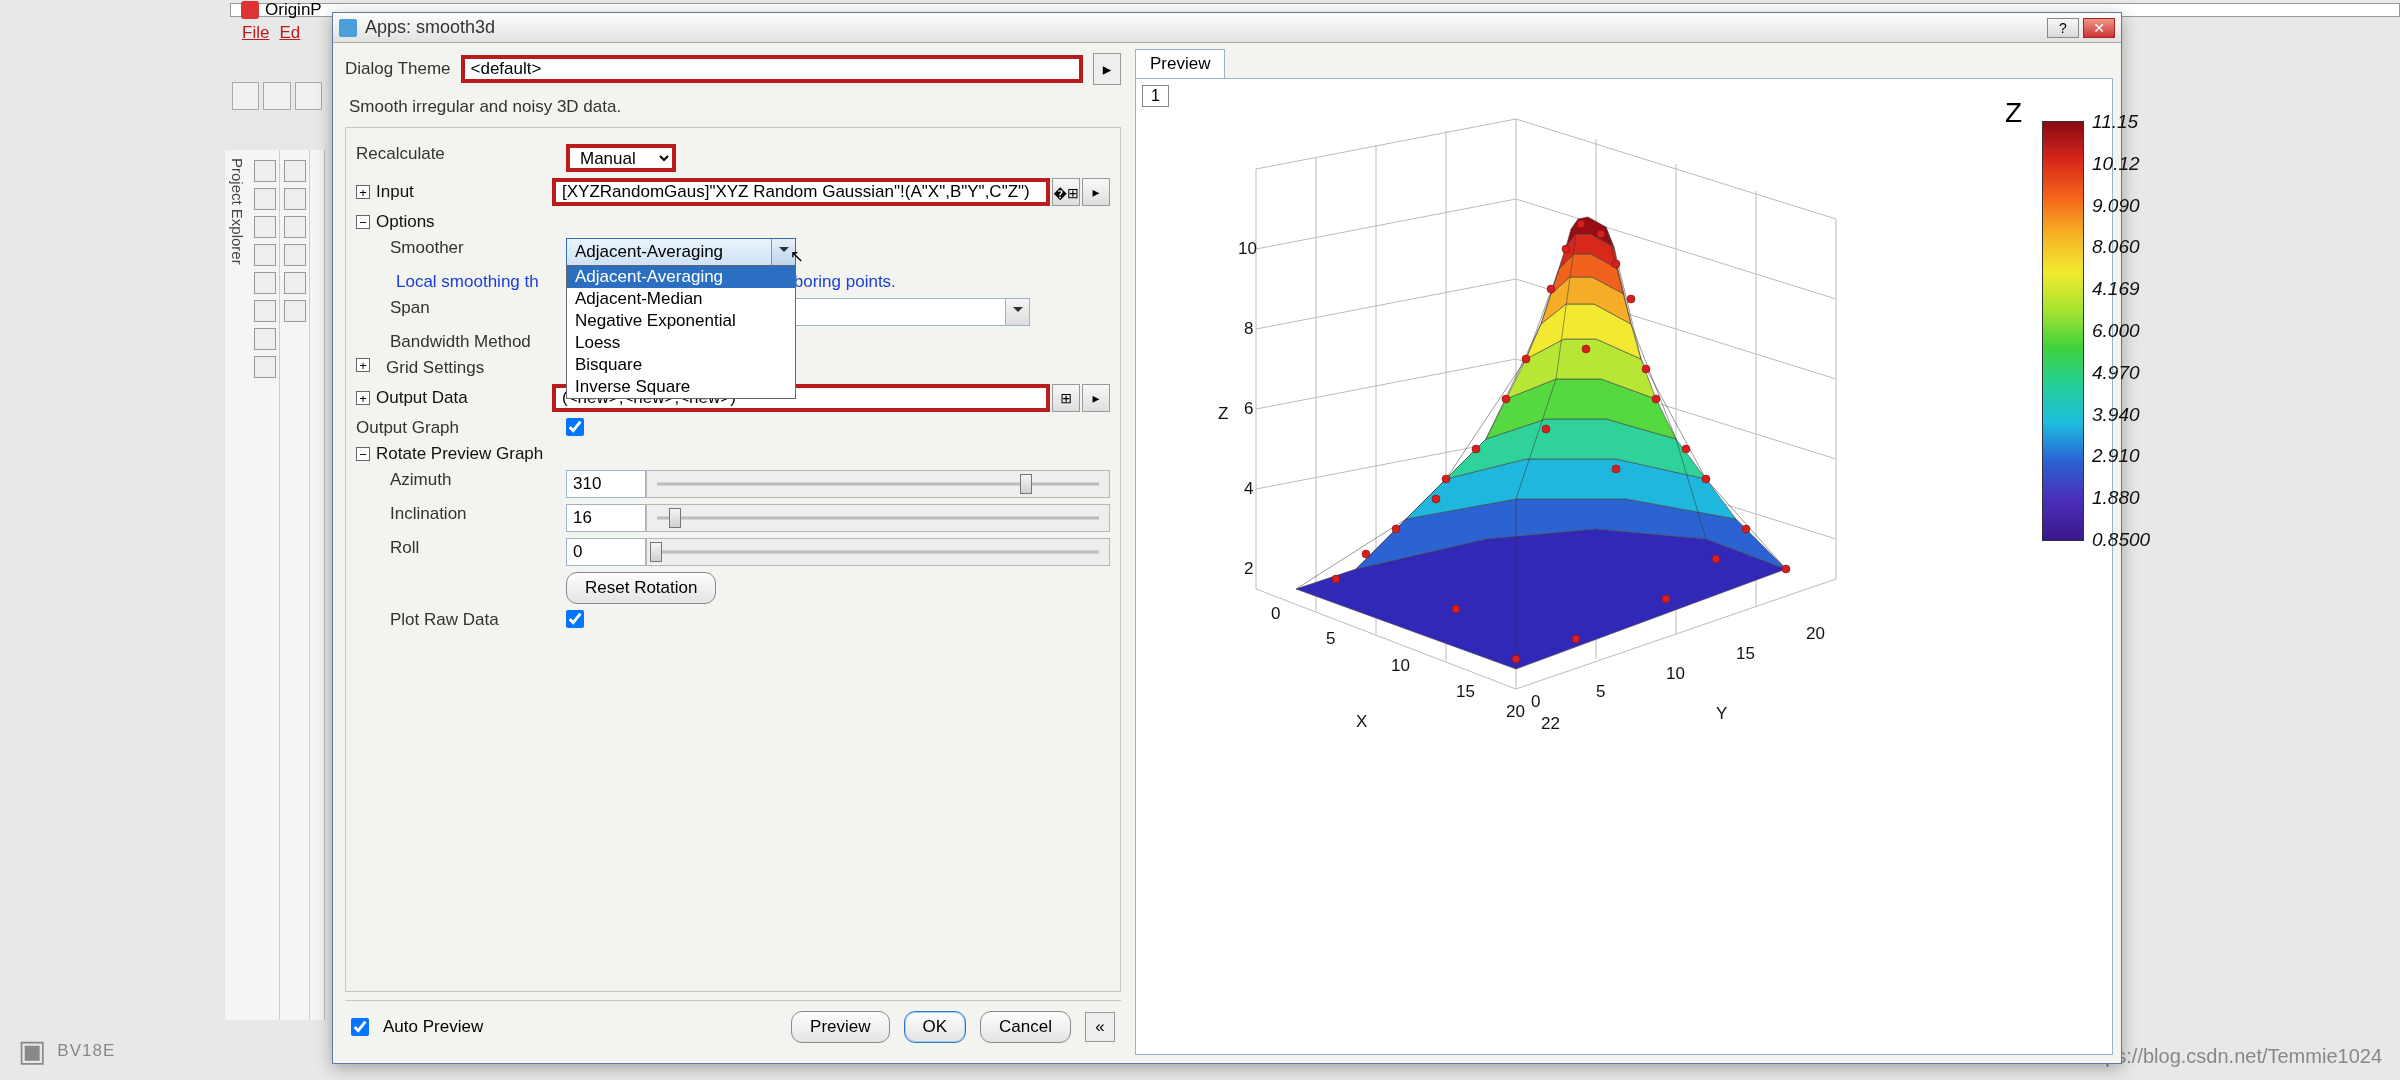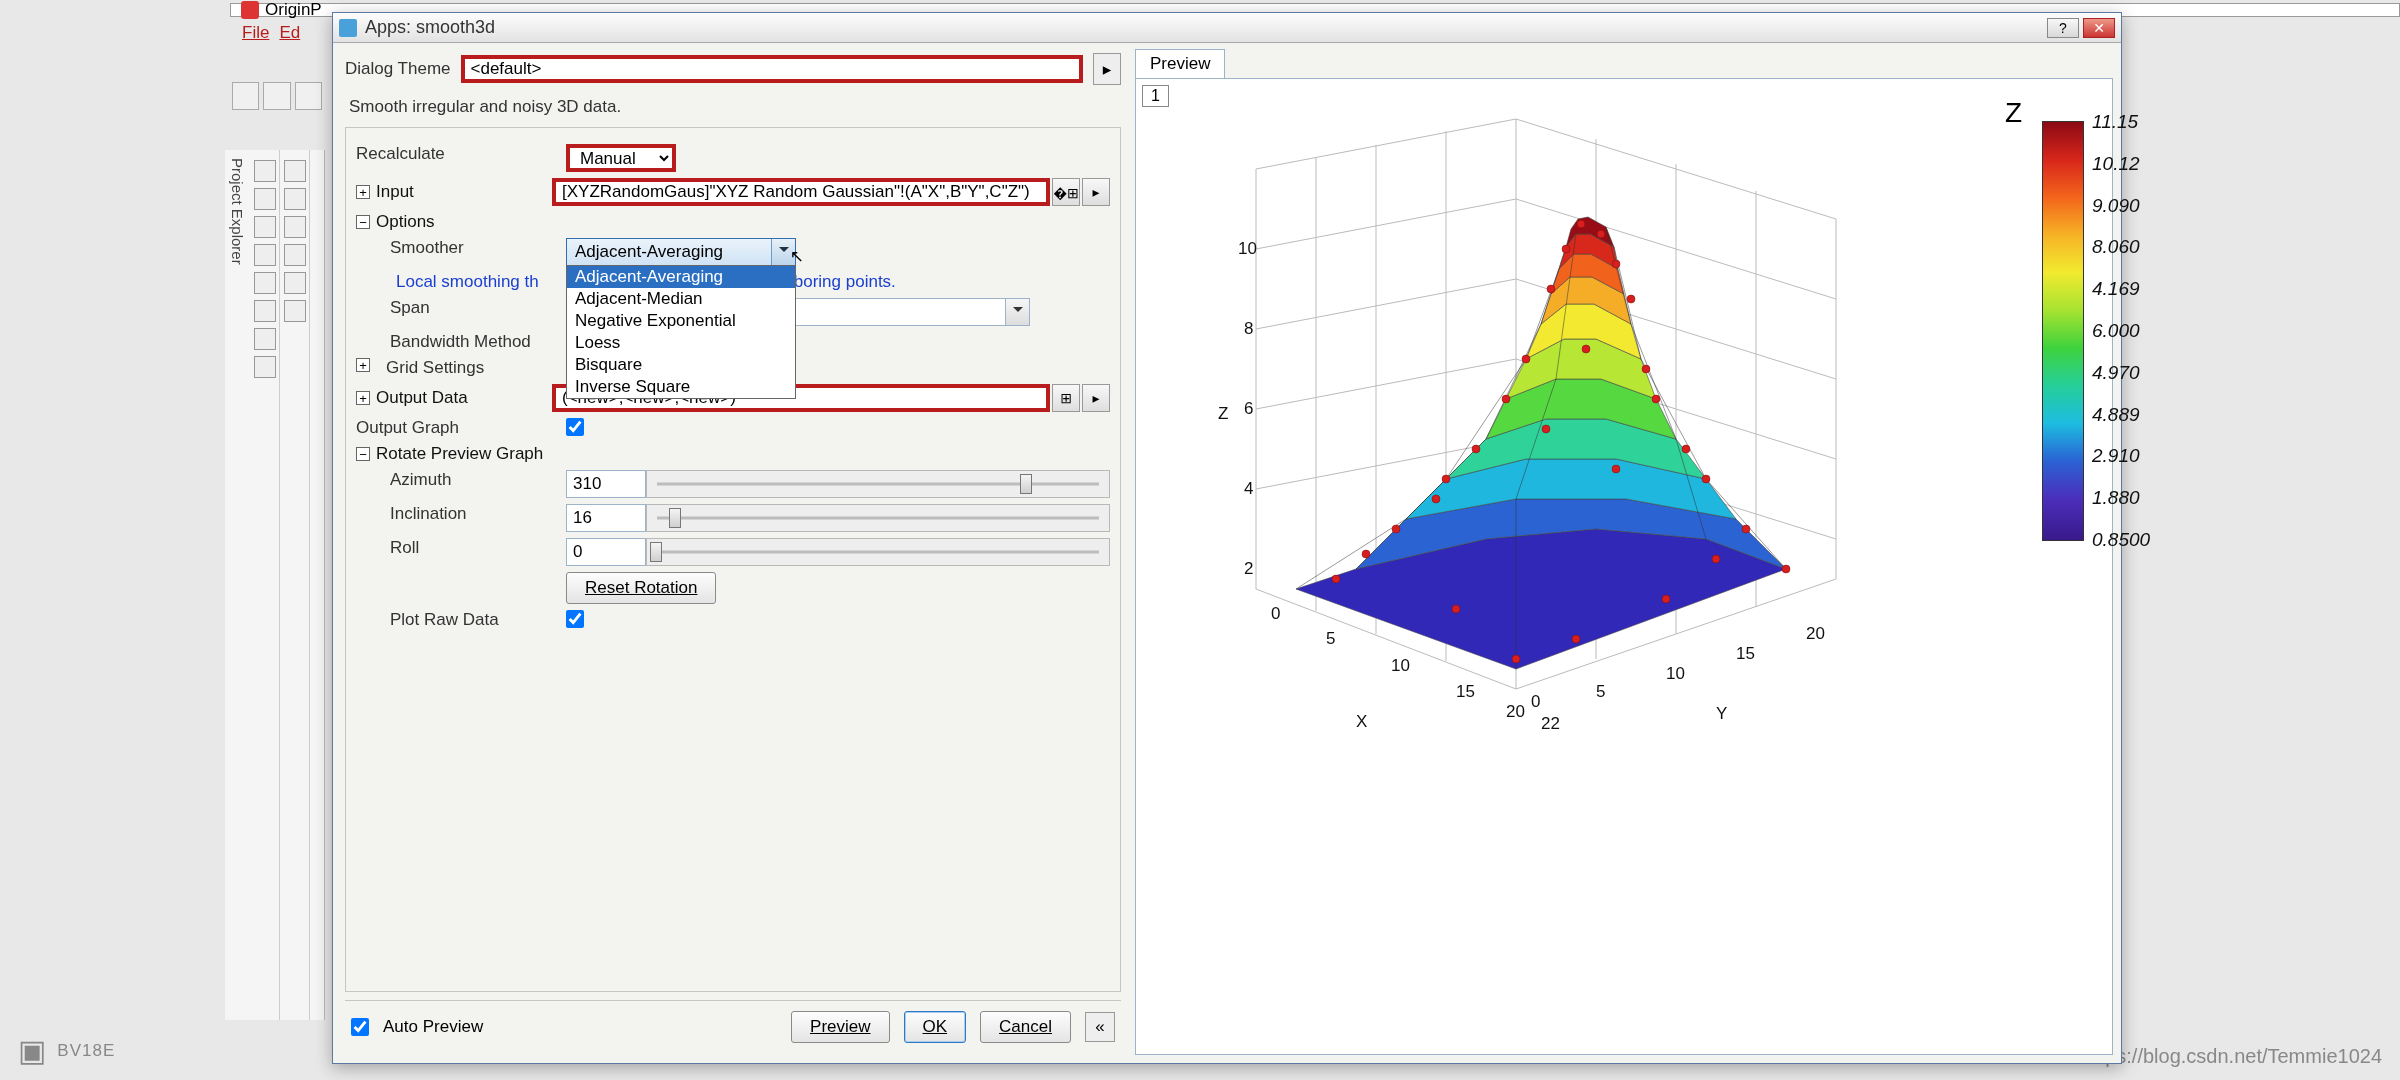--- a/index.html
+++ b/index.html
@@ -72,21 +72,21 @@
 .span-wrap .dd::after{content:"";border:5px solid transparent;border-top-color:#333;}
 
 .chk{width:18px;height:18px;}
 
 .slider-row{display:flex;align-items:center;gap:0;}
 .slider-row .num{width:80px;height:28px;border:1px solid #9cb3c9;background:#fff;padding:0 6px;}
 .slider{flex:1;height:28px;position:relative;border:1px solid #b8b8b8;background:#eee;margin-left:0;}
 .slider .track{position:absolute;left:10px;right:10px;top:50%;height:3px;background:#bcbcbc;transform:translateY(-50%);}
 .slider .thumb{position:absolute;top:50%;width:12px;height:20px;background:linear-gradient(#f4f4f4,#cfcfcf);border:1px solid #777;transform:translate(-50%,-50%);cursor:pointer;}
 
-.btn{height:32px;padding:0 18px;border:1px solid #8a8a8a;background:linear-gradient(#fdfdfd,#e4e4e4);cursor:pointer;border-radius:3px;text-decoration:underline;}
+.btn{height:32px;padding:0 18px;border:1px solid #8a8a8a;background:linear-gradient(#fdfdfd,#e4e4e4);cursor:pointer;border-radius:11px;}
 .btn.primary{border:1.5px solid #2e79c4;box-shadow:0 0 0 1px #a8cdee inset;}
 
 .footer{display:flex;align-items:center;gap:14px;padding:10px 6px;border-top:1px solid #c6c6c6;margin-top:8px;}
 .footer .spacer{flex:1;}
 .footer .collapse{width:30px;height:30px;border:1px solid #999;background:#eee;display:flex;align-items:center;justify-content:center;cursor:pointer;}
 
 
 .prev-tab{display:flex;}
 .prev-tab .tab{border:1px solid #9cb3c9;border-bottom:none;padding:4px 14px;background:#fff;font-size:17px;}
 .prev-area{flex:1;border:1px solid #9cb3c9;background:#fff;position:relative;}
@@ -421,21 +421,21 @@
         <div class="colorbar">
           <div class="grad"></div>
           <div class="ticks">
             <span>11.15</span>
             <span>10.12</span>
             <span>9.090</span>
             <span>8.060</span>
             <span>4.169</span>
             <span>6.000</span>
             <span>4.970</span>
-            <span>4.889</span>
+            <span>3.940</span>
             <span>2.910</span>
             <span>1.880</span>
             <span>0.8500</span>
           </div>
         </div>
 
       </div>
     </div>
   </div>
 </div>

